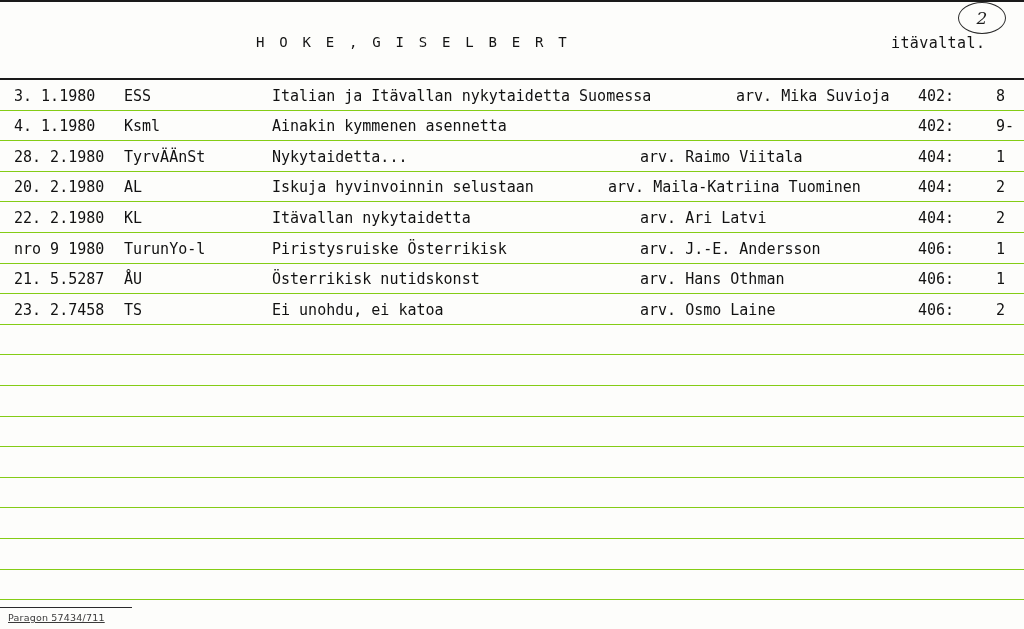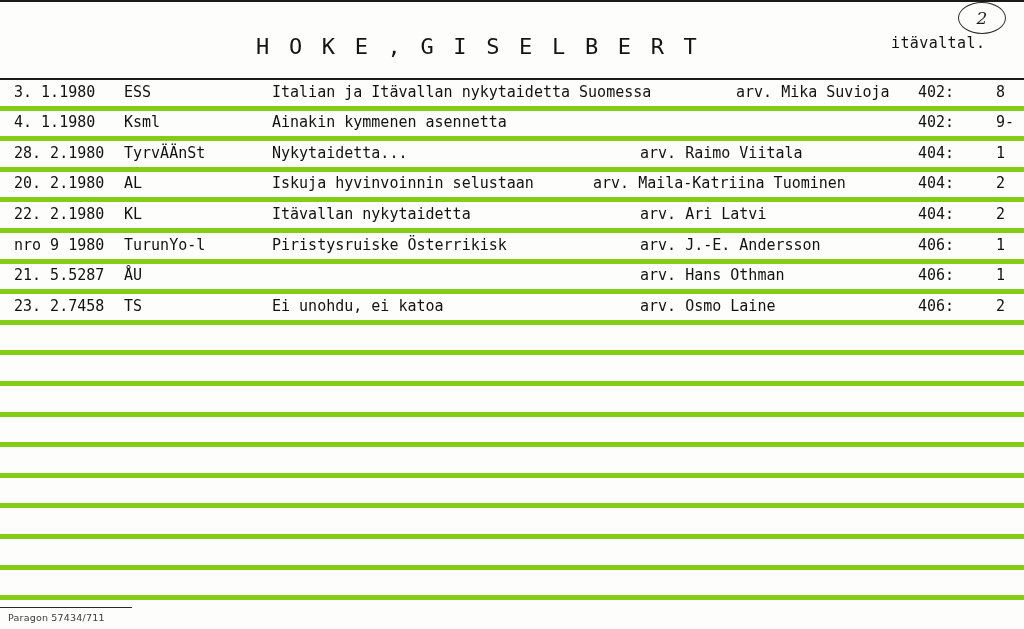--- a/index.html
+++ b/index.html
@@ -48,21 +48,21 @@
     position: absolute;
     left: 0;
     top: 30px;
     width: 1024px;
     height: 38px;
   }
   .header-title {
     position: absolute;
     left: 256px;
     top: 4px;
-    font-size: 22px;
+    font-size: 14px;
     letter-spacing: 3.2px;
     color: #141414;
     white-space: nowrap;
   }
   .header-country {
     position: absolute;
     left: 891px;
     top: 4px;
     font-size: 15px;
     letter-spacing: 0.4px;
@@ -91,21 +91,21 @@
   
   .lines {
     position: absolute;
     left: 0;
     top: 80px;
     width: 1024px;
   }
   .line {
     position: relative;
     height: 30.6px;
-    border-bottom: 5px solid #84cc16;
+    border-bottom: 1px solid #84cc16;
     box-sizing: border-box;
   }
 
   .entry {
     position: absolute;
     left: 0;
     top: 0;
     height: 100%;
     width: 100%;
     font-size: 15px;
@@ -121,31 +121,32 @@
   .c-src    { left: 124px; }
   .c-title  { left: 272px; }
   .c-rev    { left: 640px; }
   .c-num    { left: 918px; }
   .c-page   { left: 996px; }
 
   
   .entry.wide .c-rev { left: 736px; }
   .entry.wide .c-num { left: 918px; }
 
-  .entry.wide2 .c-rev { left: 593px; text-align: right; }
+  .entry.wide2 .c-rev { left: 608px; text-align: right; }
 
   
   .footer {
     position: absolute;
     left: 8px;
     bottom: 6px;
     font-family: "DejaVu Sans", sans-serif;
     font-size: 9.5px;
     color: #3a3a3a;
     letter-spacing: 0.2px;
+    text-decoration: underline;
   }
   .footer-rule {
     position: absolute;
     left: 0;
     bottom: 21px;
     width: 132px;
     height: 1px;
     background: #2a2a2a;
   }
 </style>
@@ -180,21 +181,21 @@
       <div class="line">
         <div class="entry wide2"><span class="c-date">20. 2.1980</span><span class="c-src">AL</span><span class="c-title">Iskuja hyvinvoinnin selustaan</span><span class="c-rev">arv. Maila-Katriina Tuominen</span><span class="c-num">404:</span><span class="c-page">2</span></div>
       </div>
       <div class="line">
         <div class="entry"><span class="c-date">22. 2.1980</span><span class="c-src">KL</span><span class="c-title">Itävallan nykytaidetta</span><span class="c-rev">arv. Ari Latvi</span><span class="c-num">404:</span><span class="c-page">2</span></div>
       </div>
       <div class="line">
         <div class="entry"><span class="c-date">nro 9 1980</span><span class="c-src">TurunYo-l</span><span class="c-title">Piristysruiske Österrikisk</span><span class="c-rev">arv. J.-E. Andersson</span><span class="c-num">406:</span><span class="c-page">1</span></div>
       </div>
       <div class="line">
-        <div class="entry"><span class="c-date">21. 5.5287</span><span class="c-src">ÅU</span><span class="c-rev">arv. Hans Othman</span><span class="c-num">406:</span><span class="c-page">1</span></div>
+        <div class="entry"><span class="c-date">21. 5.5287</span><span class="c-src">ÅU</span><span class="c-title">Österrikisk nutidskonst</span><span class="c-rev">arv. Hans Othman</span><span class="c-num">406:</span><span class="c-page">1</span></div>
       </div>
       <div class="line">
         <div class="entry"><span class="c-date">23. 2.7458</span><span class="c-src">TS</span><span class="c-title">Ei unohdu, ei katoa</span><span class="c-rev">arv. Osmo Laine</span><span class="c-num">406:</span><span class="c-page">2</span></div>
       </div>
       <div class="line"></div>
       <div class="line"></div>
       <div class="line"></div>
       <div class="line"></div>
       <div class="line"></div>
       <div class="line"></div>

